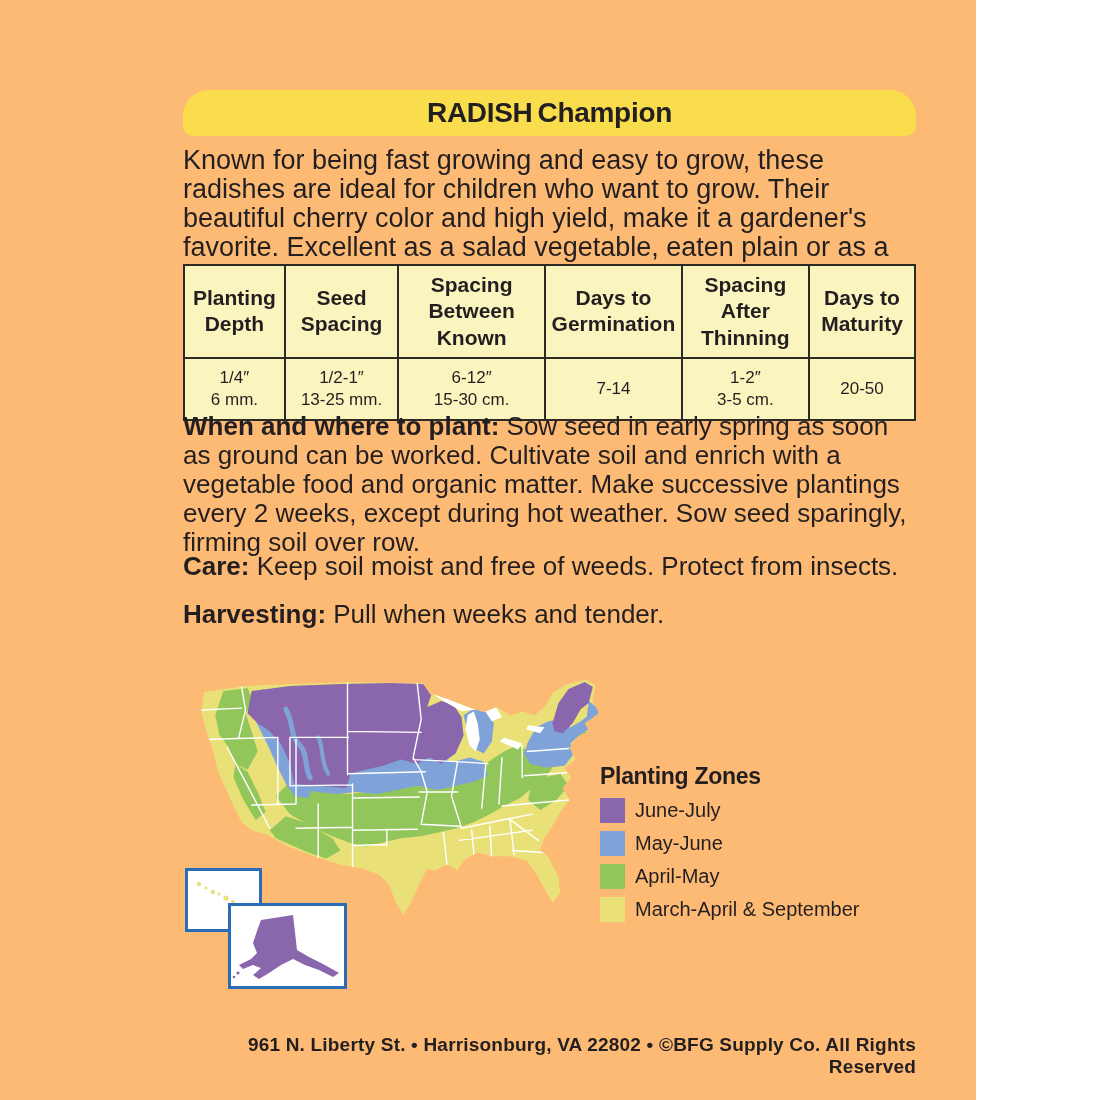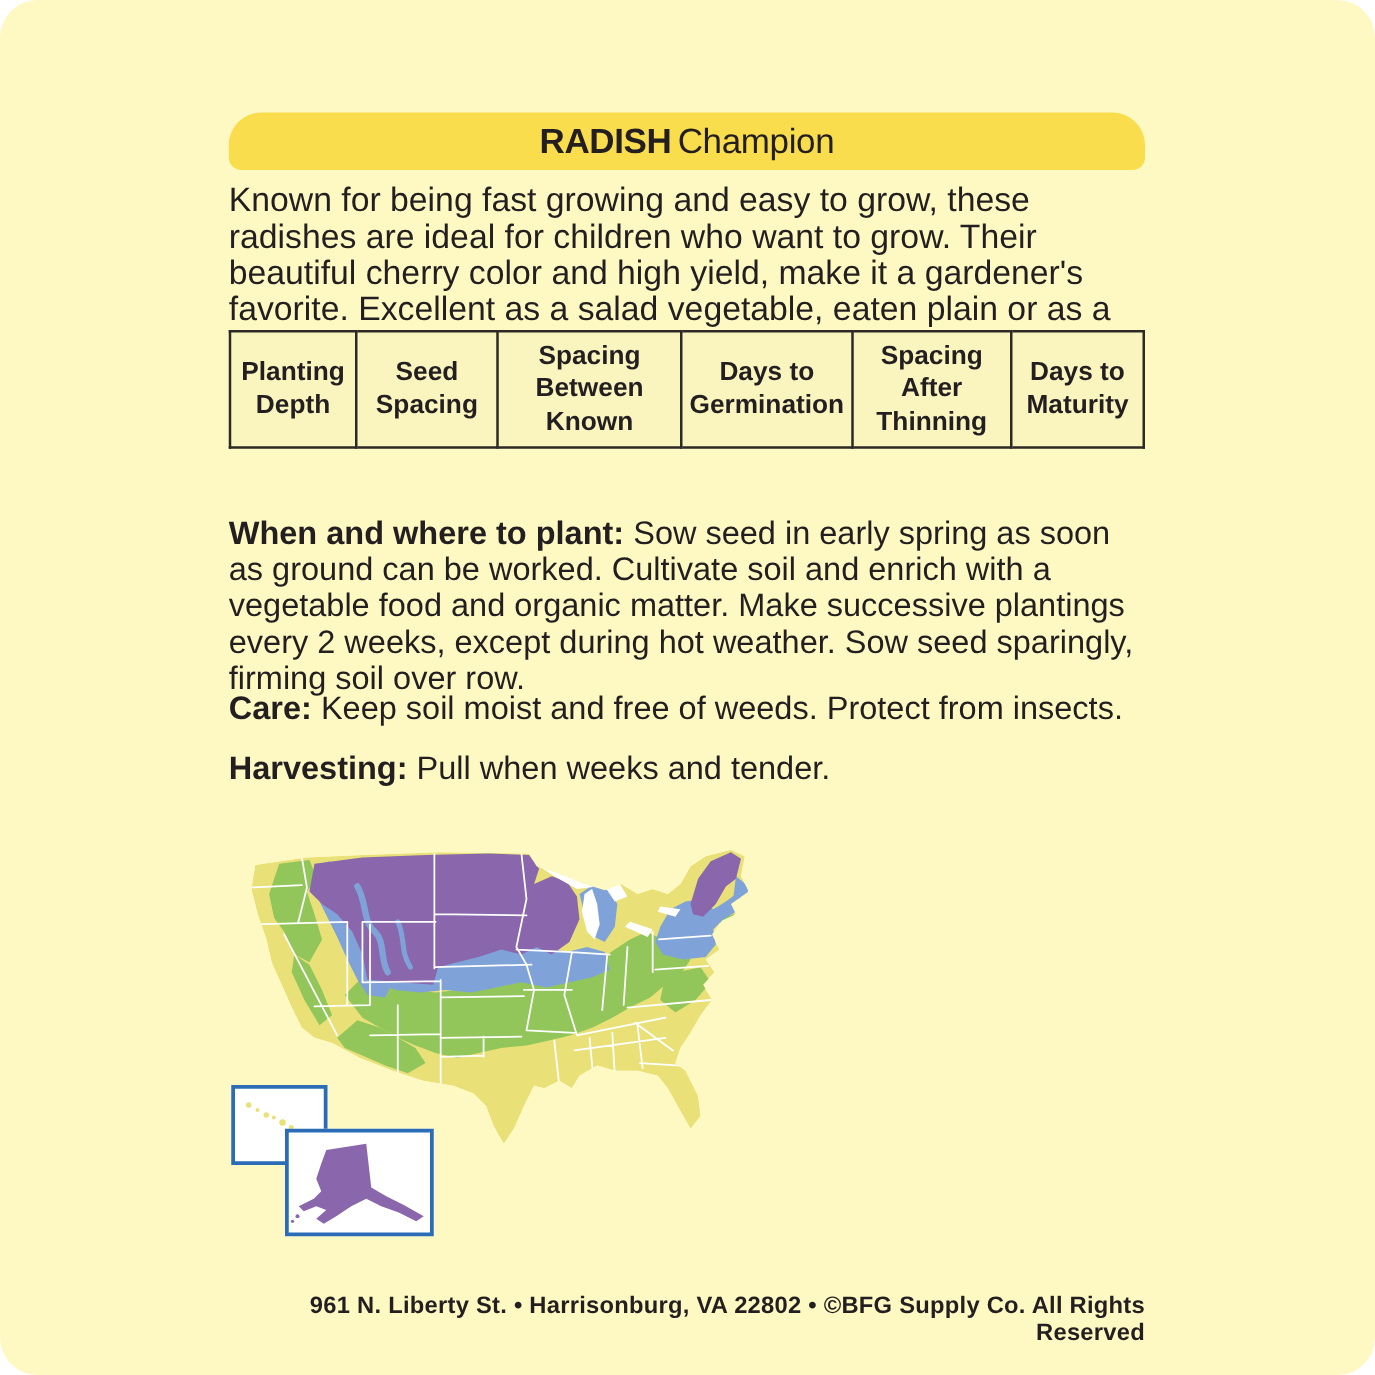--- a/index.html
+++ b/index.html
@@ -1,22 +1,22 @@
 <!DOCTYPE html>
 <html><head>
 <meta charset="utf-8">
 <style>
   html,body{margin:0;padding:0;background:#fff;}
-  .page{position:relative;width:1100px;height:1100px;background:#fef9c3;overflow:hidden;
-        font-family:"Liberation Sans", sans-serif;color:#231f20;border-radius:30px;}
+  .page{position:relative;width:976px;height:1100px;background:#fdba74;overflow:hidden;
+        font-family:"Liberation Sans", sans-serif;color:#231f20;}
   .band{position:absolute;left:183px;top:90px;width:733px;height:46px;
         border-radius:26px 26px 10px 10px;display:flex;align-items:center;justify-content:center;
         font-size:28px;letter-spacing:-0.3px;}
   .band .b{font-weight:800;}
-  .band .r{font-weight:400;margin-left:5px;}
+  .band .r{font-weight:700;margin-left:5px;}
   .desc{position:absolute;left:183px;top:146px;width:733px;font-size:27px;line-height:29px;}
   table.specs{position:absolute;left:183px;top:264px;width:733px;border-collapse:collapse;
         background:#faf4bf;table-layout:fixed;}
   table.specs th,table.specs td{border:2px solid #2d2a26;text-align:center;vertical-align:middle;padding:6px 3px;}
   table.specs th{font-size:21px;font-weight:700;line-height:1.25;height:48px;}
   table.specs td{font-size:17px;line-height:1.3;height:48px;}
   .para{position:absolute;left:183px;width:737px;font-size:26px;line-height:29px;}
   .para .lead{font-weight:700;}
   .p-when{top:412px;}
   .p-care{top:552px;}
@@ -61,20 +61,44 @@
     </colgroup>
     <tbody>
         <tr>
       <th>Planting Depth</th>
       <th>Seed Spacing</th>
       <th>Spacing Between Known</th>
       <th>Days to Germination</th>
       <th>Spacing After Thinning</th>
       <th>Days to Maturity</th>
     </tr>
+    <tr>
+      <td>
+        <div>1/4″</div>
+            <div>6 mm.</div>
+      </td>
+      <td>
+        <div>1/2-1″</div>
+            <div>13-25 mm.</div>
+      </td>
+      <td>
+        <div>6-12″</div>
+            <div>15-30 cm.</div>
+      </td>
+      <td>
+        <div>7-14</div>
+      </td>
+      <td>
+        <div>1-2″</div>
+            <div>3-5 cm.</div>
+      </td>
+      <td>
+        <div>20-50</div>
+      </td>
+    </tr>
   </tbody>
     </table>
 
   <div class="para p-when">
     <span class="lead">When and where to plant:</span><span> Sow seed in early spring as soon as ground can be worked. Cultivate soil and enrich with a vegetable food and organic matter. Make successive plantings every 2 weeks, except during hot weather. Sow seed sparingly, firming soil over row.</span>
   </div>
   <div class="para p-care">
     <span class="lead">Care:</span><span> Keep soil moist and free of weeds. Protect from insects.</span>
   </div>
   <div class="para p-harv">
@@ -146,16 +170,35 @@
   <div class="inset inset-ak" style="border-color: rgb(43, 108, 183);">
     <svg viewBox="0 0 113 80" xmlns="http://www.w3.org/2000/svg">
       <g class="z0" style="fill: rgb(138, 102, 172);">
         <path d="M30,14 L62,9 L66,44 L78,51 L92,58 L108,67 L102,71 L88,64 L74,59 L62,53 L50,59 L38,67 L28,73 L22,69 L30,62 L22,59 L12,63 L8,59 L20,53 L26,47 L22,37 L26,25 Z"></path>
         <circle cx="7" cy="67" r="1.6"></circle>
         <circle cx="3" cy="71" r="1.3"></circle>
       </g>
     </svg>
   </div>
 
+  <div class="legend">
+    <div class="legend-title">Planting Zones</div>
+    <div class="legend-item">
+      <span class="sw z0-bg" style="background-color: rgb(138, 102, 172);"></span>
+      <span class="lb">June-July</span>
+    </div>
+    <div class="legend-item">
+      <span class="sw" style="background-color: rgb(127, 163, 217);"></span>
+      <span class="lb">May-June</span>
+    </div>
+    <div class="legend-item">
+      <span class="sw" style="background-color: rgb(146, 198, 90);"></span>
+      <span class="lb">April-May</span>
+    </div>
+    <div class="legend-item">
+      <span class="sw" style="background-color: rgb(233, 225, 120);"></span>
+      <span class="lb">March-April &amp; September</span>
+    </div>
+  </div>
 
   <div class="footer">961 N. Liberty St. • Harrisonburg, VA 22802 • ©BFG Supply Co. All Rights Reserved</div>
 
 </div>
 
 </body></html>

